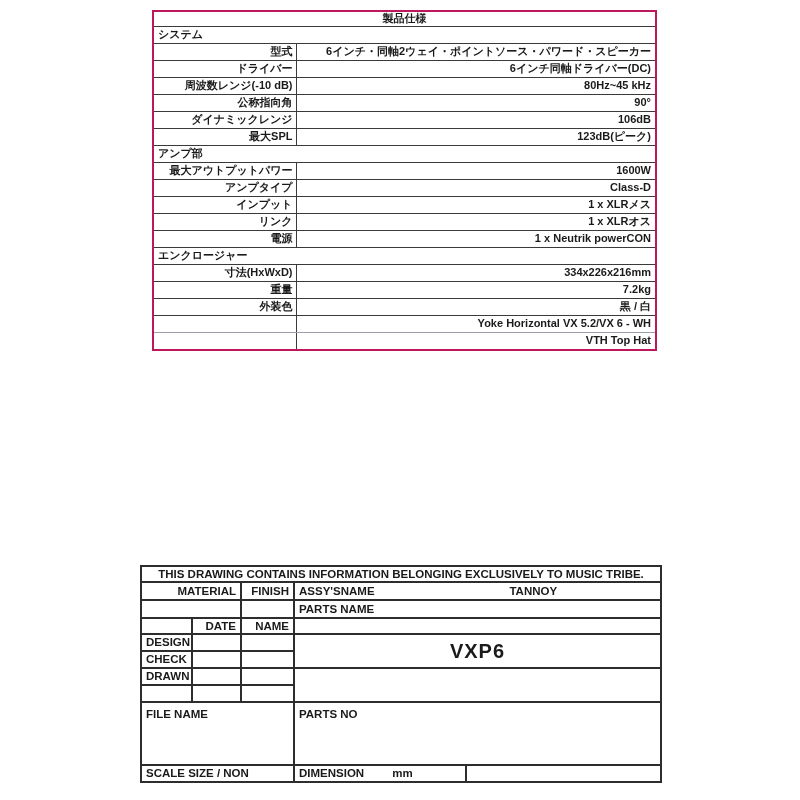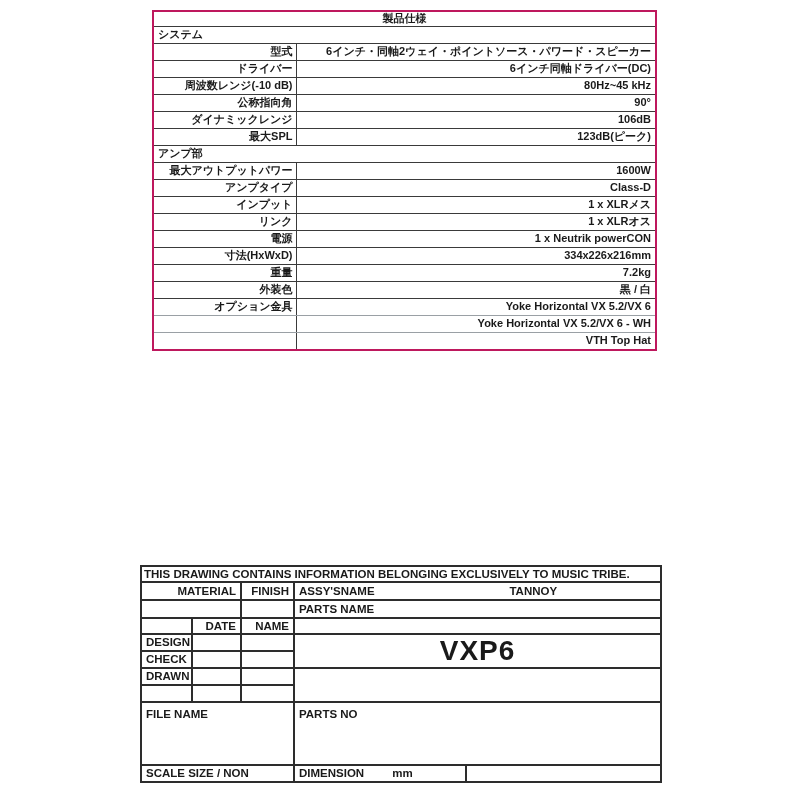--- a/index.html
+++ b/index.html
@@ -33,22 +33,22 @@
   }
   .tb td{
     border:2px solid #2d2d2d;padding:0 4px;line-height:1.1;
     overflow:hidden;vertical-align:middle;white-space:nowrap;
   }
   .tb tr.h18 td{height:14px;}
   .tb tr.h20 td{height:16px;}
   .tb tr.h19 td{height:15px;}
   .tb tr.h60 td{height:56px;}
   .tb td.center{text-align:right;}
-  .tb td.notice{padding:0 2px;}
-  .tb td.model{text-align:center;font-size:28px;letter-spacing:1px;}
+  .tb td.notice{text-align:center;padding:0 2px;}
+  .tb td.model{text-align:center;font-size:20px;letter-spacing:1px;}
   .tb td.top{vertical-align:top;padding-top:5px;}
   .assy{display:flex;align-items:center;width:100%;gap:36px;}
   .assy .brand{flex:1;text-align:center;}
   .dim{display:flex;align-items:center;gap:28px;}
 </style>
 </head>
 <body>
 
 <table class="spec">
   <colgroup>
@@ -103,34 +103,33 @@
     </tr>
     <tr>
       <td class="lbl">リンク</td>
       <td class="val">1 x XLRオス</td>
     </tr>
     <tr>
       <td class="lbl">電源</td>
       <td class="val">1 x Neutrik powerCON</td>
     </tr>
     <tr>
+      <td colspan="2" class="section">エンクロージャー</td>
+    </tr>
+    <tr>
       <td class="lbl">寸法(HxWxD)</td>
       <td class="val">334x226x216mm</td>
     </tr>
     <tr>
       <td class="lbl">重量</td>
       <td class="val">7.2kg</td>
     </tr>
     <tr>
       <td class="lbl">外装色</td>
       <td class="val">黒 / 白</td>
-    </tr>
-    <tr class="lt-bottom">
-      <td class="lbl">オプション金具</td>
-      <td class="val">Yoke Horizontal VX 5.2/VX 6</td>
     </tr>
     <tr class="lt-top lt-bottom">
       <td class="lbl"></td>
       <td class="val">Yoke Horizontal VX 5.2/VX 6 - WH</td>
     </tr>
     <tr class="lt-top">
       <td class="lbl"></td>
       <td class="val">VTH Top Hat</td>
     </tr>
   </tbody>

